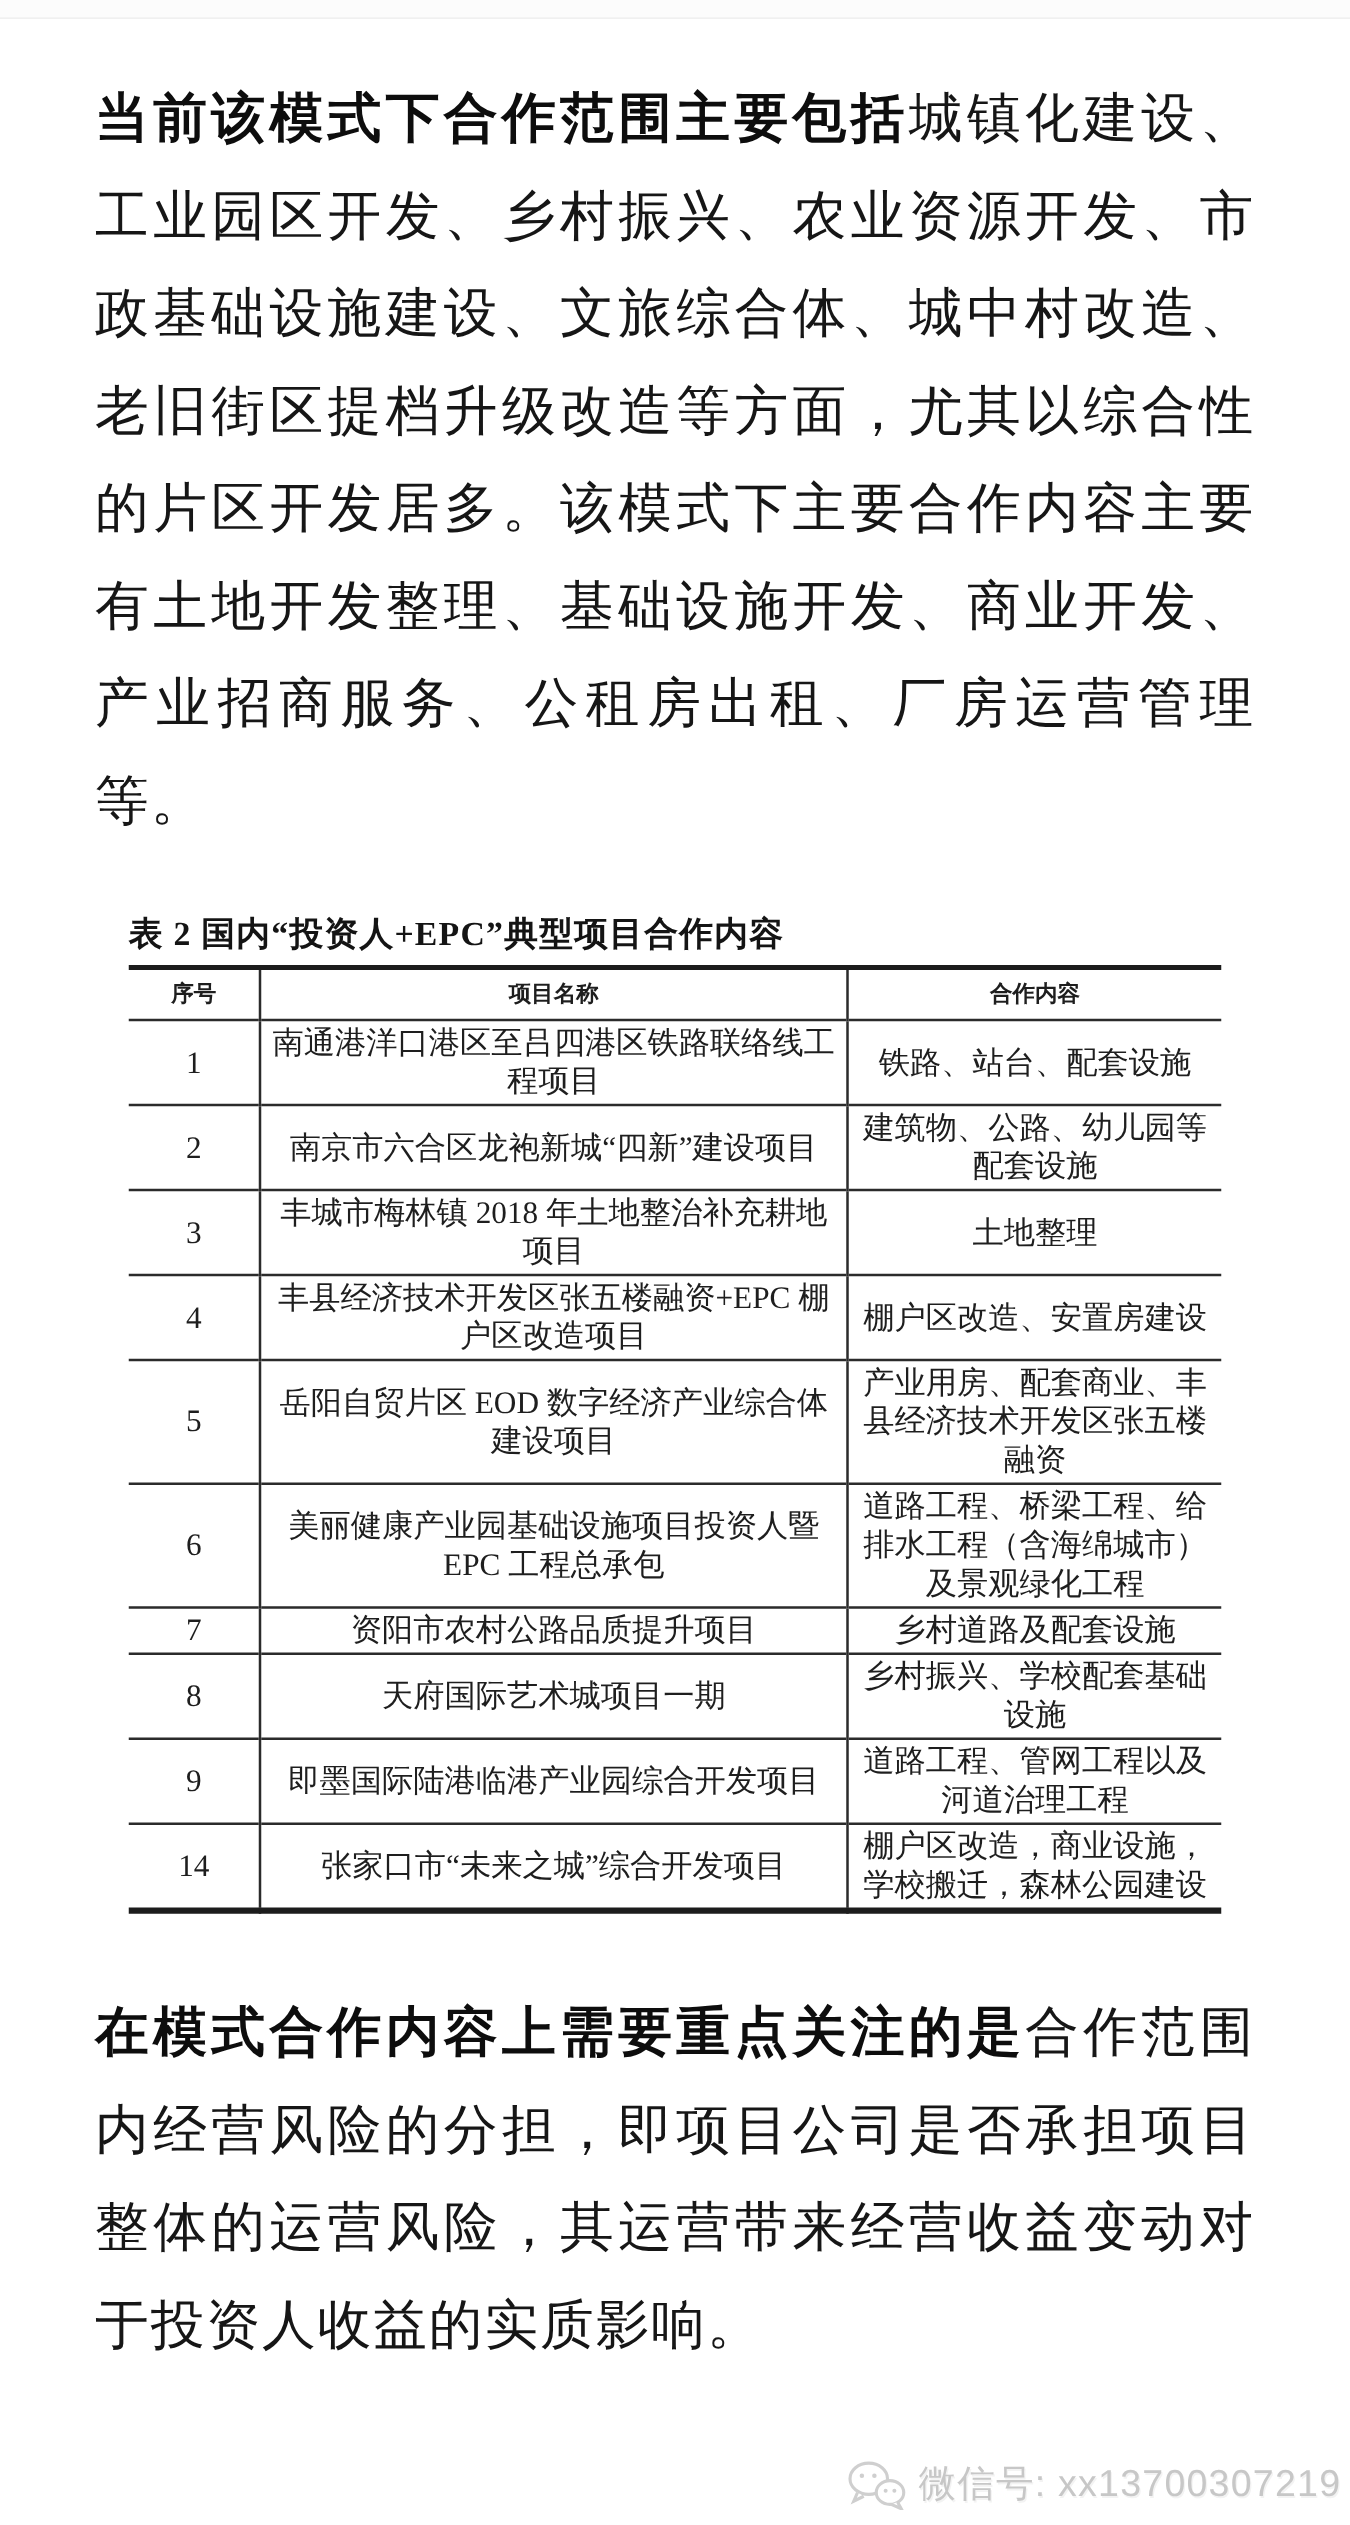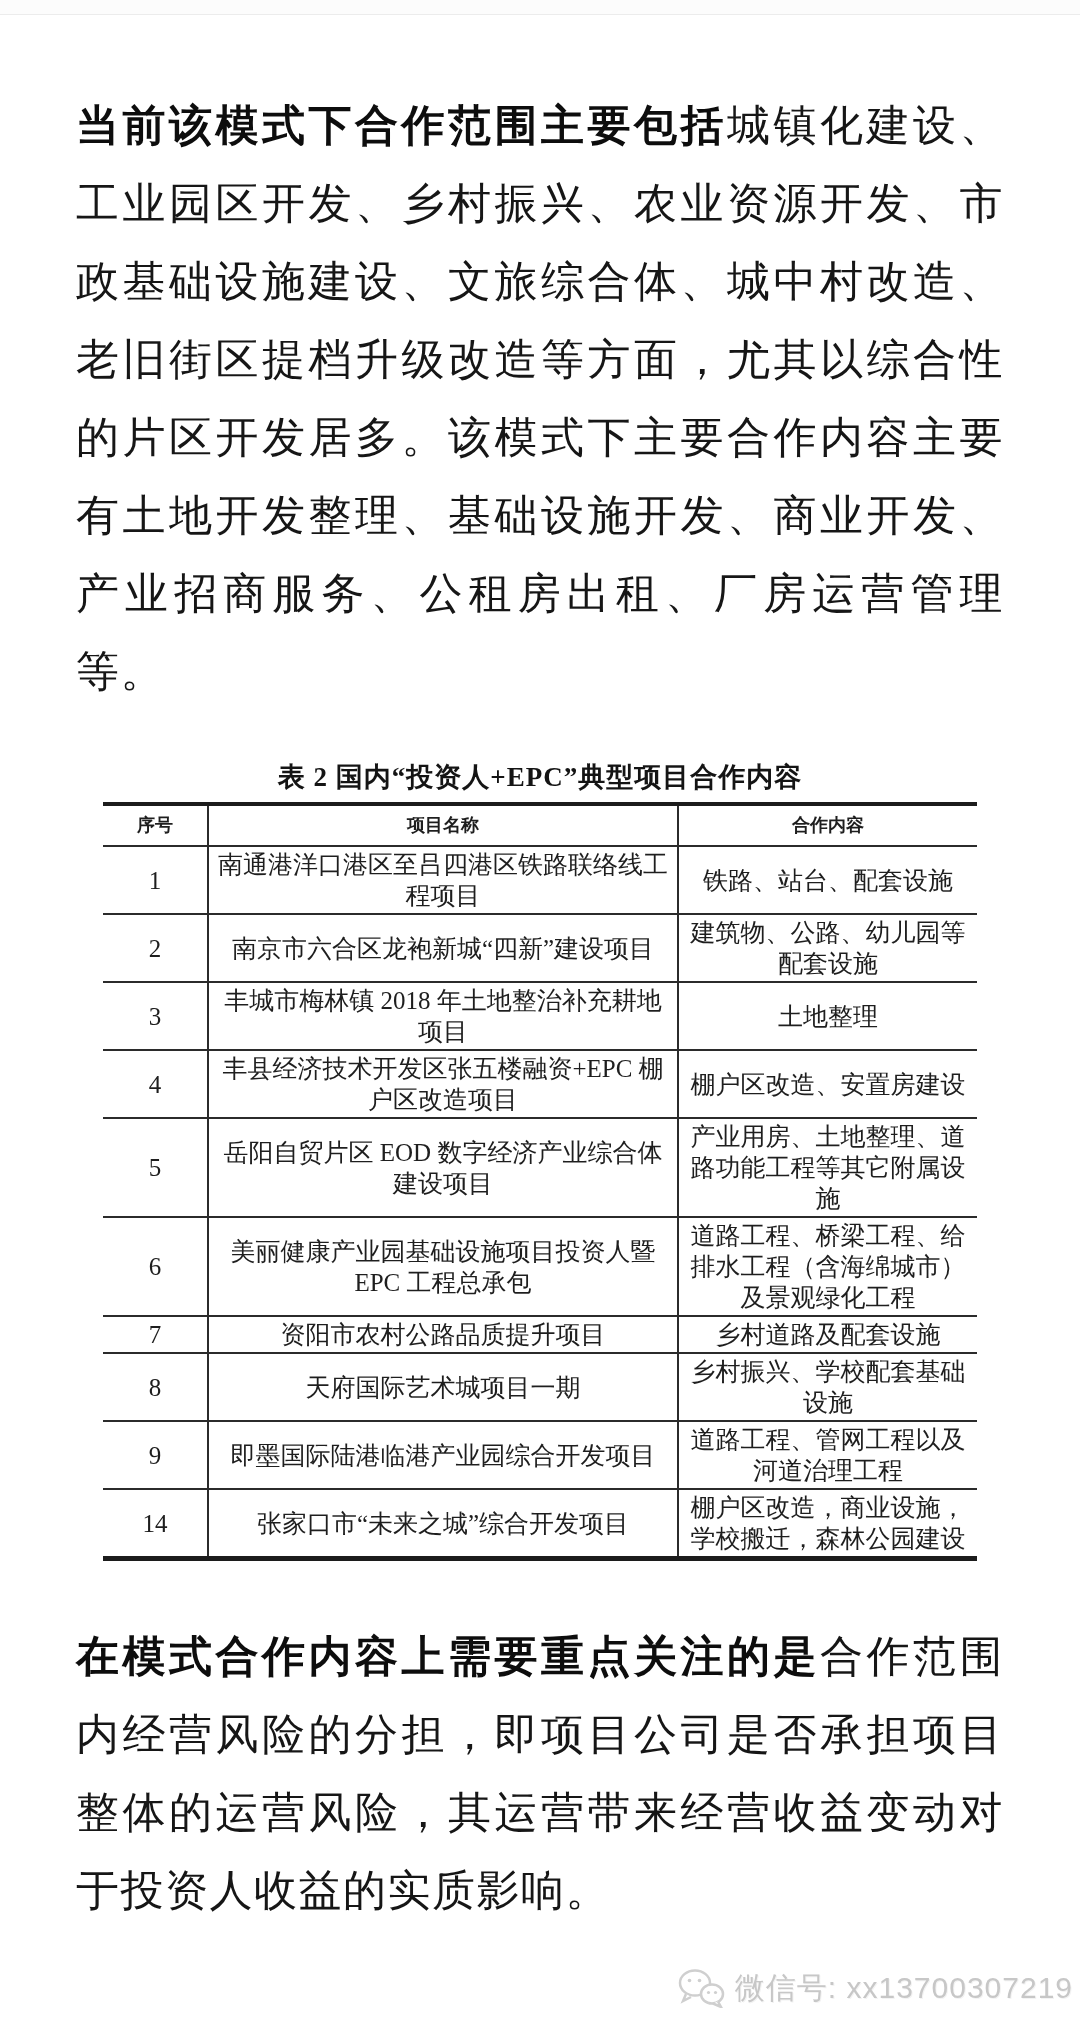--- a/index.html
+++ b/index.html
@@ -12,25 +12,24 @@
     position:absolute;top:0;left:0;width:1080px;height:14px;
     background:#fcfcfc;border-bottom:1px solid #ececec;
   }
   .para{
     margin:0 76px;
     font-size:43px;line-height:78px;font-weight:400;
     color:#161616;text-align:justify;
     letter-spacing:1.5px;
   }
   .para .lead{font-weight:700;color:#0d0d0d;}
-  .para-1{padding-top:86px;}
+  .para-1{padding-top:56px;}
   .para-2{margin-top:56px;}
   .table-wrap{width:874px;margin:50px auto 0 auto;}
   .tbl-title{
-    text-align:center;
     font-family:"Liberation Serif","DejaVu Serif",serif;
     font-weight:700;font-size:27px;line-height:34px;
     color:#141414;margin:0 0 8px 0;letter-spacing:1px;
   }
   table.project{
     width:100%;border-collapse:collapse;table-layout:fixed;
     border-top:4px solid #1c1c1c;border-bottom:5px solid #1c1c1c;
     font-family:"Liberation Serif","DejaVu Serif",serif;
     color:#1e1e1e;
   }
@@ -104,21 +103,21 @@
 
         <tr>
           <td>4</td>
           <td>丰县经济技术开发区张五楼融资+EPC 棚户区改造项目</td>
           <td>棚户区改造、安置房建设</td>
         </tr>
 
         <tr>
           <td>5</td>
           <td>岳阳自贸片区 EOD 数字经济产业综合体建设项目</td>
-          <td>产业用房、土地整理、道路功能工程等其它附属设施</td>
+          <td>产业用房、配套商业、丰县经济技术开发区张五楼融资</td>
         </tr>
 
         <tr>
           <td>6</td>
           <td>美丽健康产业园基础设施项目投资人暨 EPC 工程总承包</td>
           <td>道路工程、桥梁工程、给排水工程（含海绵城市）及景观绿化工程</td>
         </tr>
 
         <tr>
           <td>7</td>

